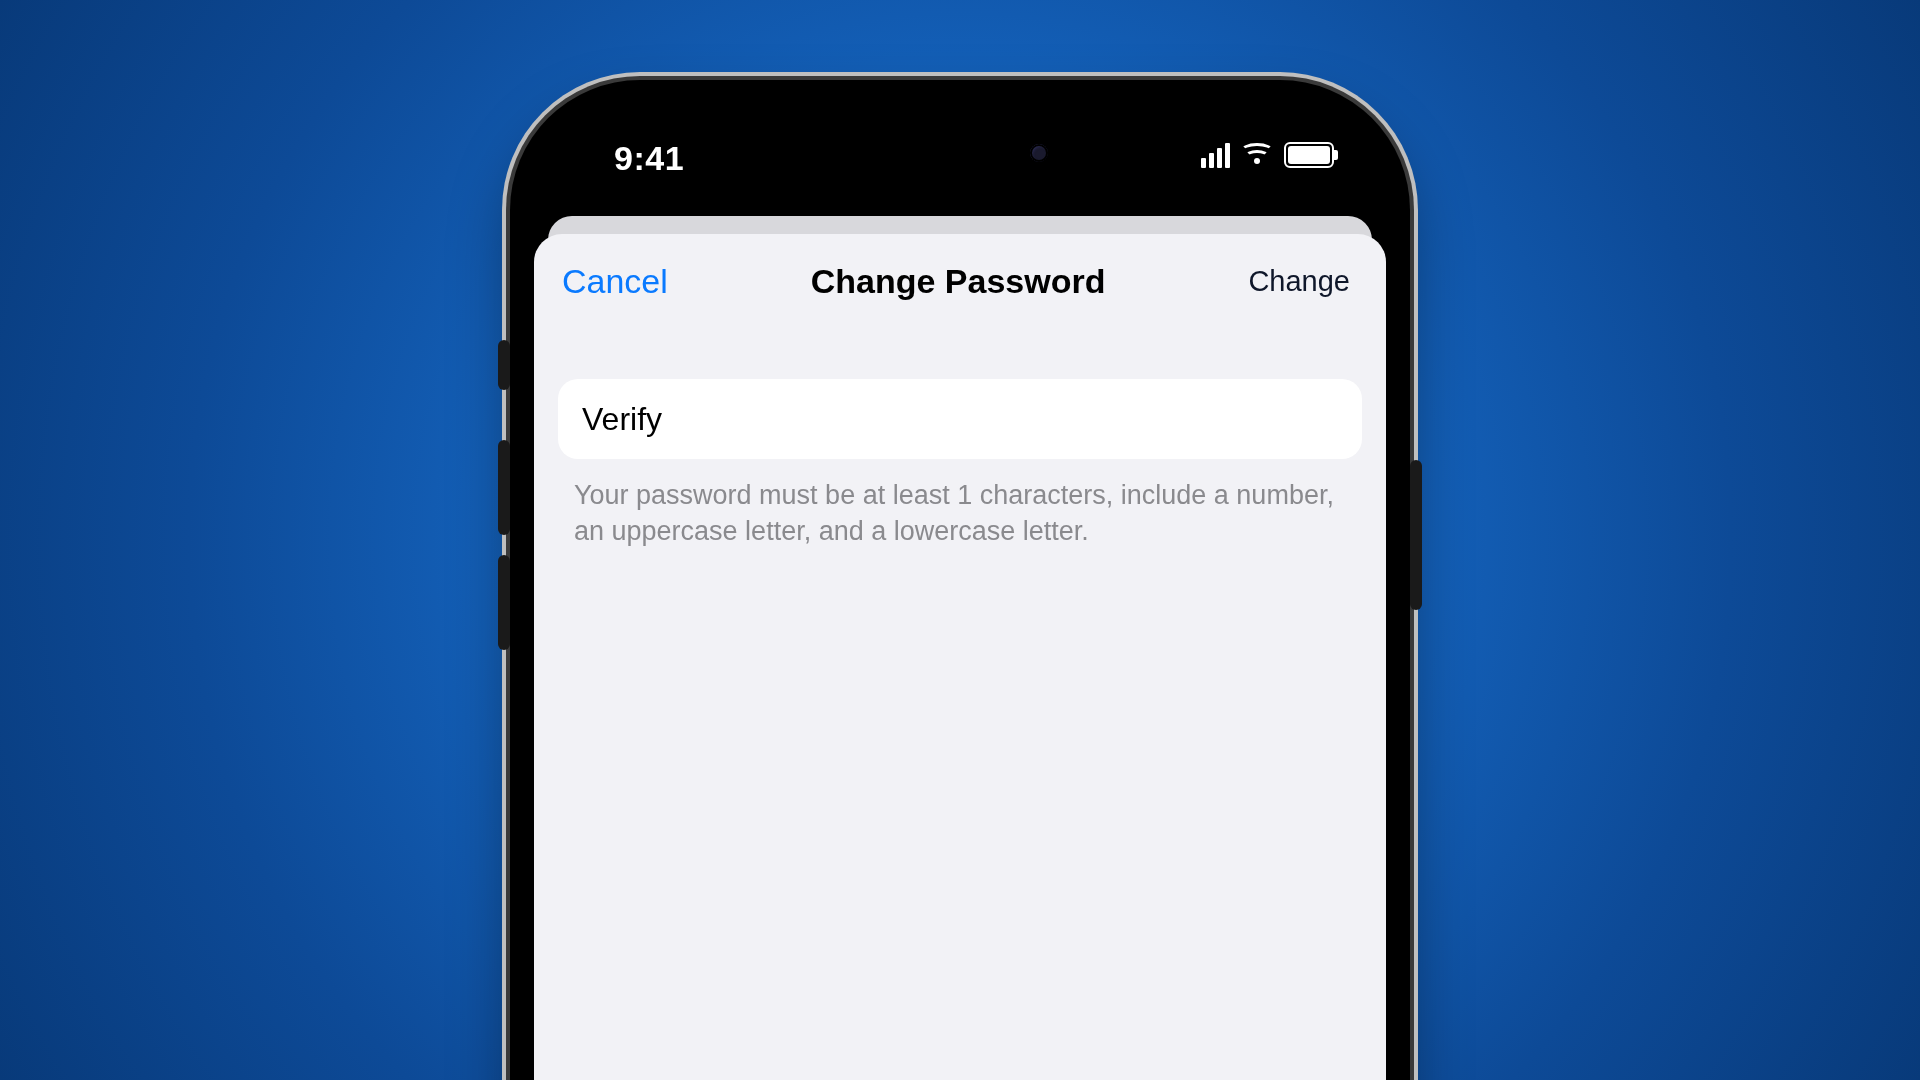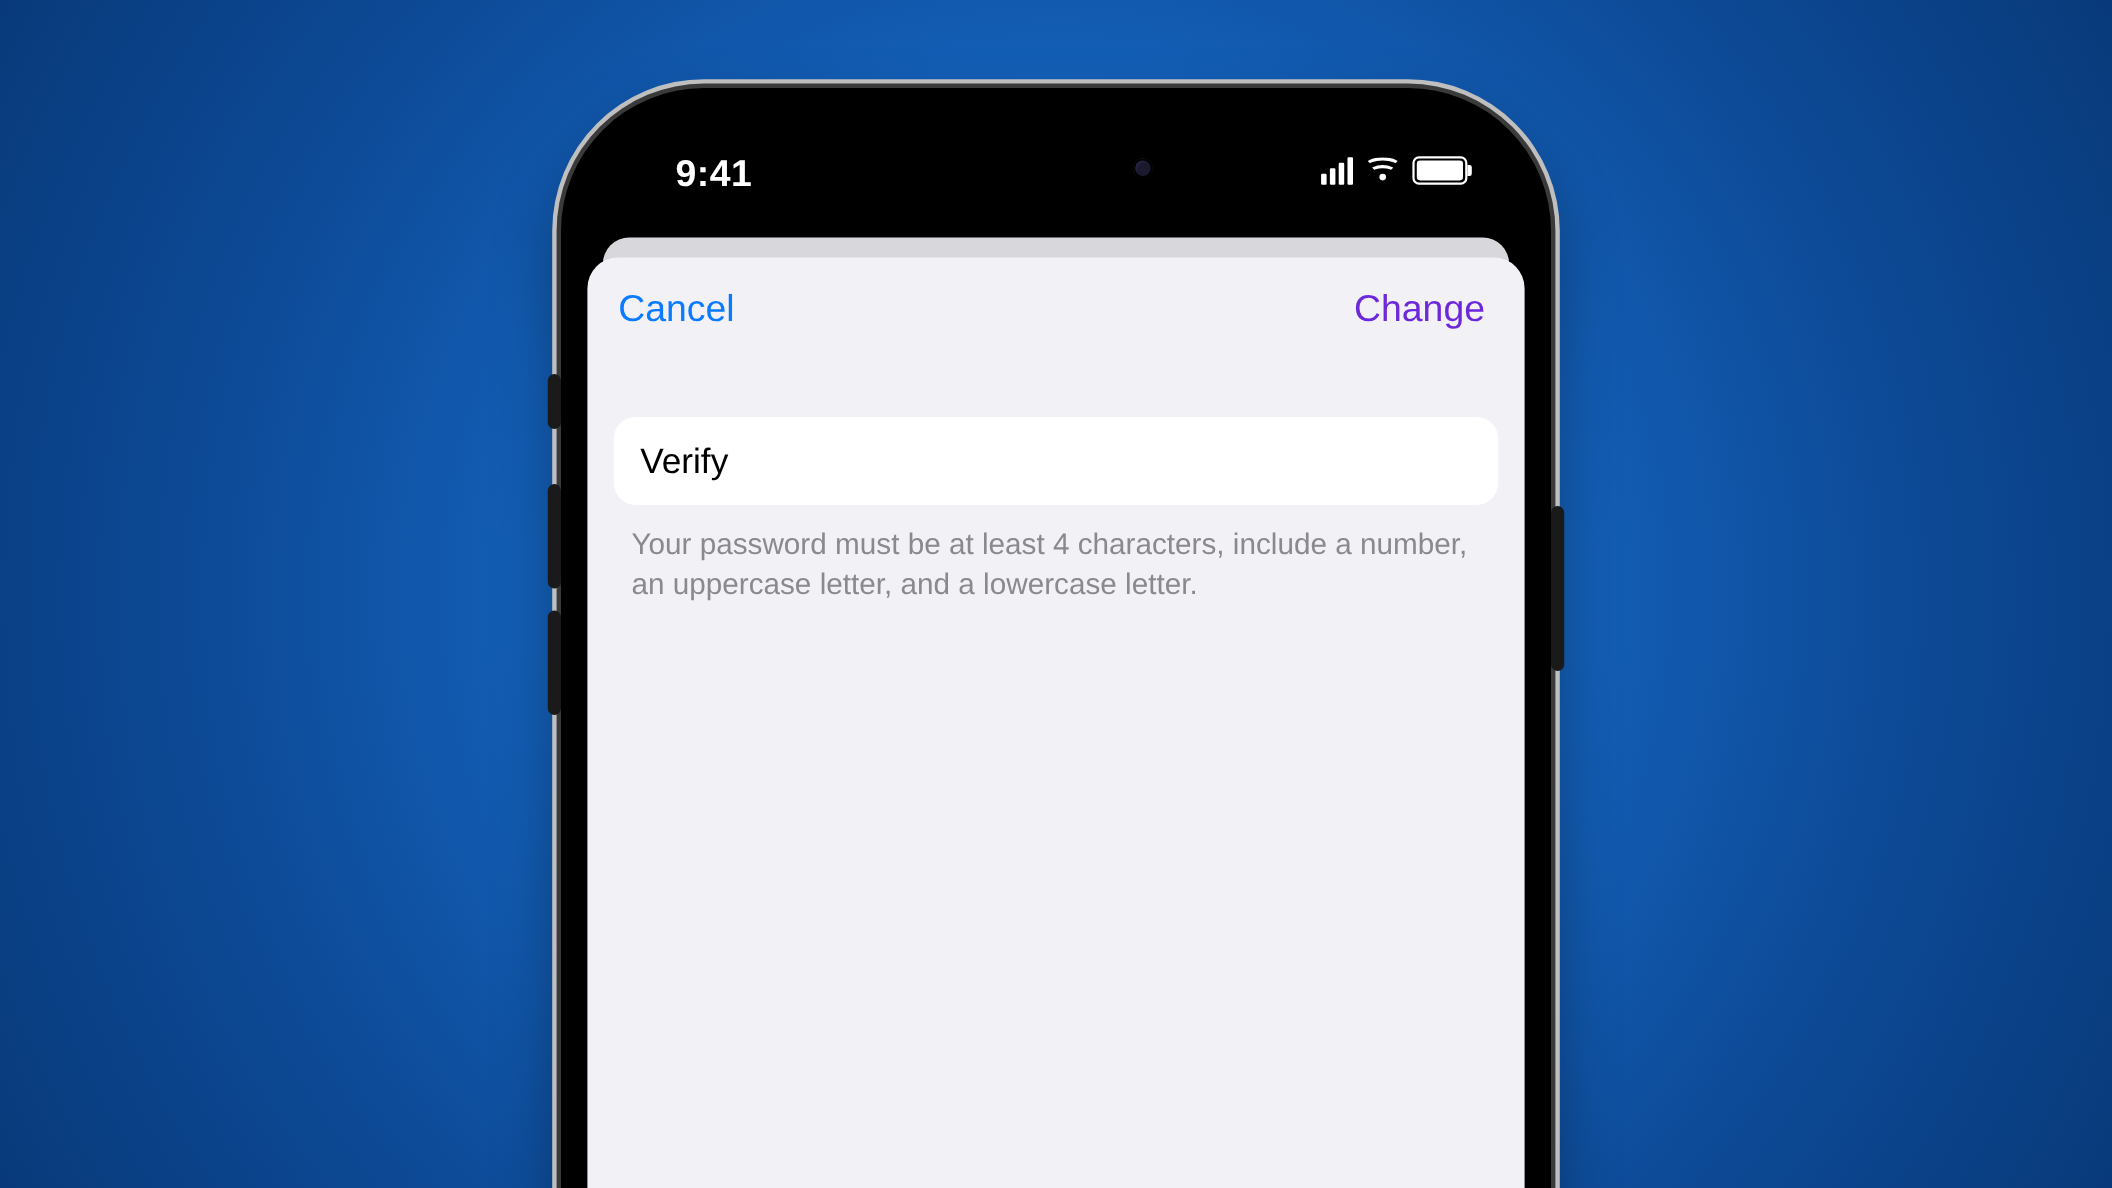--- a/index.html
+++ b/index.html
@@ -47,21 +47,21 @@
   
   .back-sheet{position:absolute;left:24px;right:24px;top:122px;height:40px;
     background:#d8d8dc;border-radius:24px 24px 0 0;}
   .sheet{position:absolute;left:10px;right:10px;top:140px;bottom:0;
     background:#f2f2f6;border-radius:28px 28px 0 0;}
 
   .nav{display:flex;align-items:center;justify-content:space-between;
     padding:28px 36px 0 28px;}
   .nav .cancel{color:#0a7aff;font-size:34px;font-weight:400;cursor:pointer;}
   .nav .title{color:#000;font-size:34px;font-weight:600;}
-  .nav .change{color:#6d28d9;font-size:34px;font-weight:400;cursor:default;}
+  .nav .change{color:#0f172a;font-size:29px;font-weight:400;cursor:default;}
 
   .group{margin:78px 24px 0 24px;background:#fff;border-radius:20px;overflow:hidden;}
   .row{display:flex;align-items:center;height:80px;padding:0 24px;}
   .row + .row{border-top:2px solid #eab308;text-decoration:underline;}
   .row label{width:190px;color:#000;font-size:32px;font-weight:400;flex-shrink:0;}
   .row input{flex:1;border:none;outline:none;font-size:32px;background:transparent;
     color:#000;font-family:inherit;letter-spacing:4px;}
   .row input::placeholder{color:#b8b8bd;letter-spacing:0;}
 
   .hint{margin:18px 40px 0 40px;color:#8a8a8e;font-size:27px;line-height:1.35;font-weight:400;}
@@ -93,27 +93,28 @@
             </div>
           <div class="batt"></div>
         </div>
       </div>
 
       <div class="back-sheet"></div>
 
       <div class="sheet">
         <div class="nav">
           <span class="cancel">Cancel</span>
+          <span class="title">Change Password</span>
           <span class="change">Change</span>
         </div>
 
         <div class="group">
           <div class="row">
             <label>Verify</label>
           </div>
         </div>
 
-        <div class="hint">Your password must be at least 4 characters, include a number, an uppercase letter, and a lowercase letter.</div>
+        <div class="hint">Your password must be at least 1 characters, include a number, an uppercase letter, and a lowercase letter.</div>
       </div>
 
     </div>
   </div>
 </div>
 
 </body></html>

